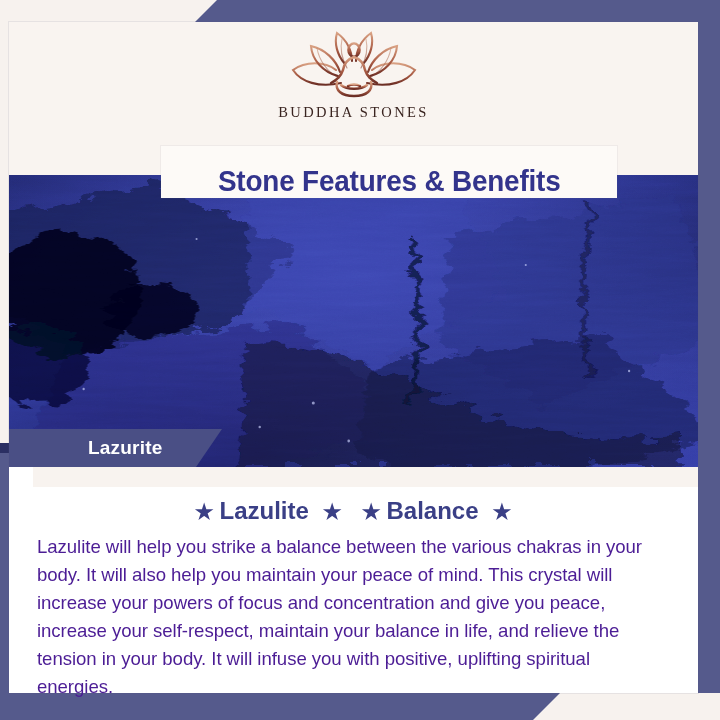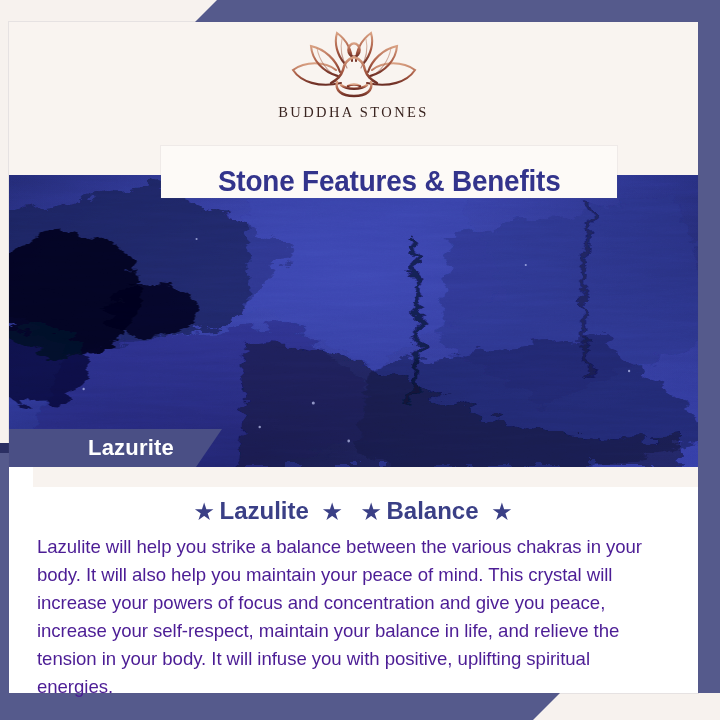--- a/index.html
+++ b/index.html
@@ -89,21 +89,21 @@
 
   .stone-label{
     position:absolute;left:0;bottom:0;width:213px;height:38px;
     background:#4a4f85;
     clip-path:polygon(0 0,100% 0,calc(100% - 26px) 100%,0 100%);
     display:flex;align-items:center;
     z-index:4;
   }
   .stone-label span{
     margin-left:79px;
-    color:#ffffff;font-weight:700;font-size:22px;
+    color:#ffffff;font-weight:700;font-size:19px;
     letter-spacing:.2px;
   }
 
   
   .body-area{
     position:absolute;left:0;right:0;top:445px;bottom:0;
     background:#ffffff;
   }
   .cream-strip{
     position:absolute;left:24px;right:0;top:0;height:20px;

